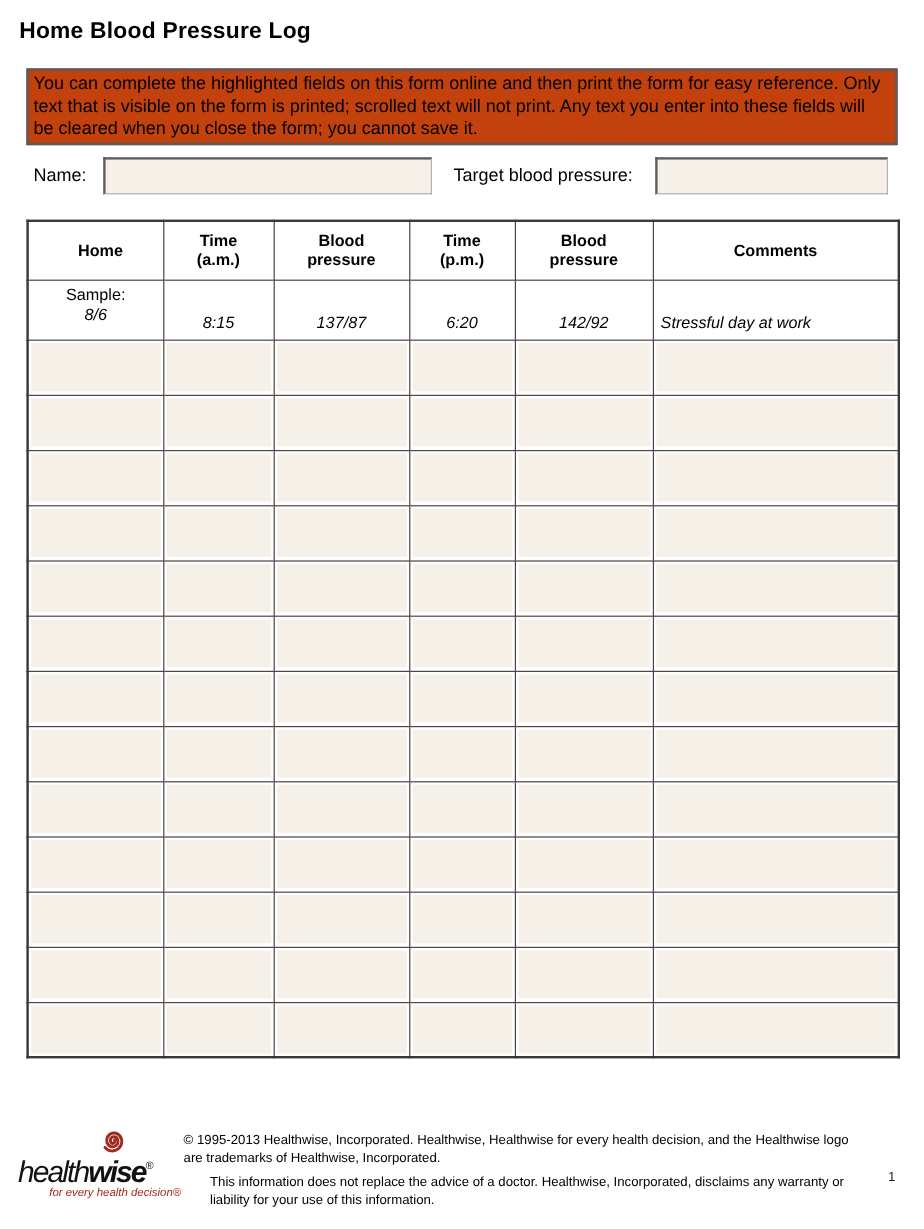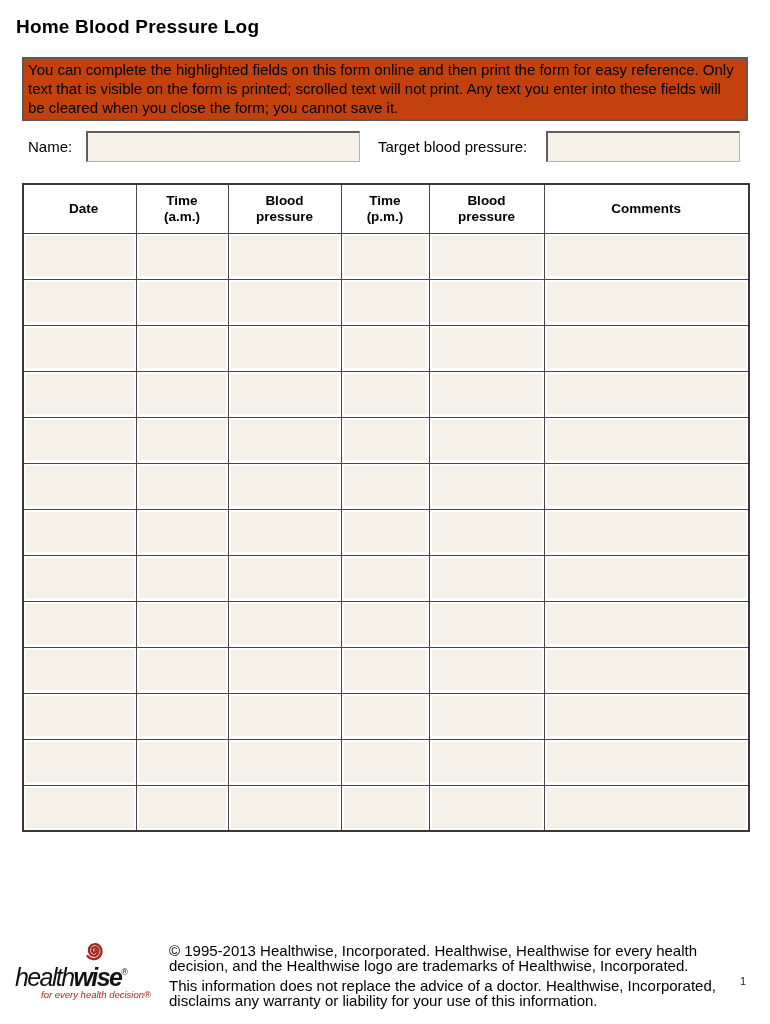--- a/index.html
+++ b/index.html
@@ -163,27 +163,27 @@
     width: 136px;
     text-align: right;
     font-size: 9.5px;
     font-style: italic;
     color: #a3291f;
     white-space: nowrap;
   }
 
   .footer-text {
     position: absolute;
-    left: 169px; top: 10px;
+    left: 153px; top: 10px;
     width: 564px;
-    font-size: 15px;
+    font-size: 11px;
     line-height: 15px;
     color: #000;
   }
-  .footer-text .disclaimer { margin-top: 5px; }
+  .footer-text .disclaimer { margin-top: 5px; margin-left: 22px; }
 
   .page-number {
     position: absolute;
     left: 740px; top: 42px;
     font-size: 11px;
     color: #222;
   }
 </style>
 </head>
 <body>
@@ -205,33 +205,44 @@
     <colgroup>
       <col style="width:113px">
       <col style="width:92px">
       <col style="width:113px">
       <col style="width:88px">
       <col style="width:115px">
       <col style="width:205px">
     </colgroup>
     <thead>
       <tr class="header-row">
-        <th class="th-date">Date</th>
+        <th class="th-date">Home</th>
         <th>Time
 (a.m.)</th>
         <th>Blood
 pressure</th>
         <th>Time
 (p.m.)</th>
         <th>Blood
 pressure</th>
         <th>Comments</th>
       </tr>
     </thead>
     <tbody>
+      <tr class="sample-row">
+        <td class="sample-date">
+          <div class="sample-date-label">Sample:</div>
+          <div class="sample-date-value">8/6</div>
+        </td>
+        <td class="sample-val">8:15</td>
+        <td class="sample-val">137/87</td>
+        <td class="sample-val">6:20</td>
+        <td class="sample-val">142/92</td>
+        <td class="sample-comment">Stressful day at work</td>
+      </tr>
 
     <tr class="empty-row">
           <td>
             <div class="hl-field cell-field" style="border: none;"></div>
           </td>
           <td>
             <div class="hl-field cell-field" style="border: none;"></div>
           </td>
           <td>
             <div class="hl-field cell-field" style="border: none;"></div>

